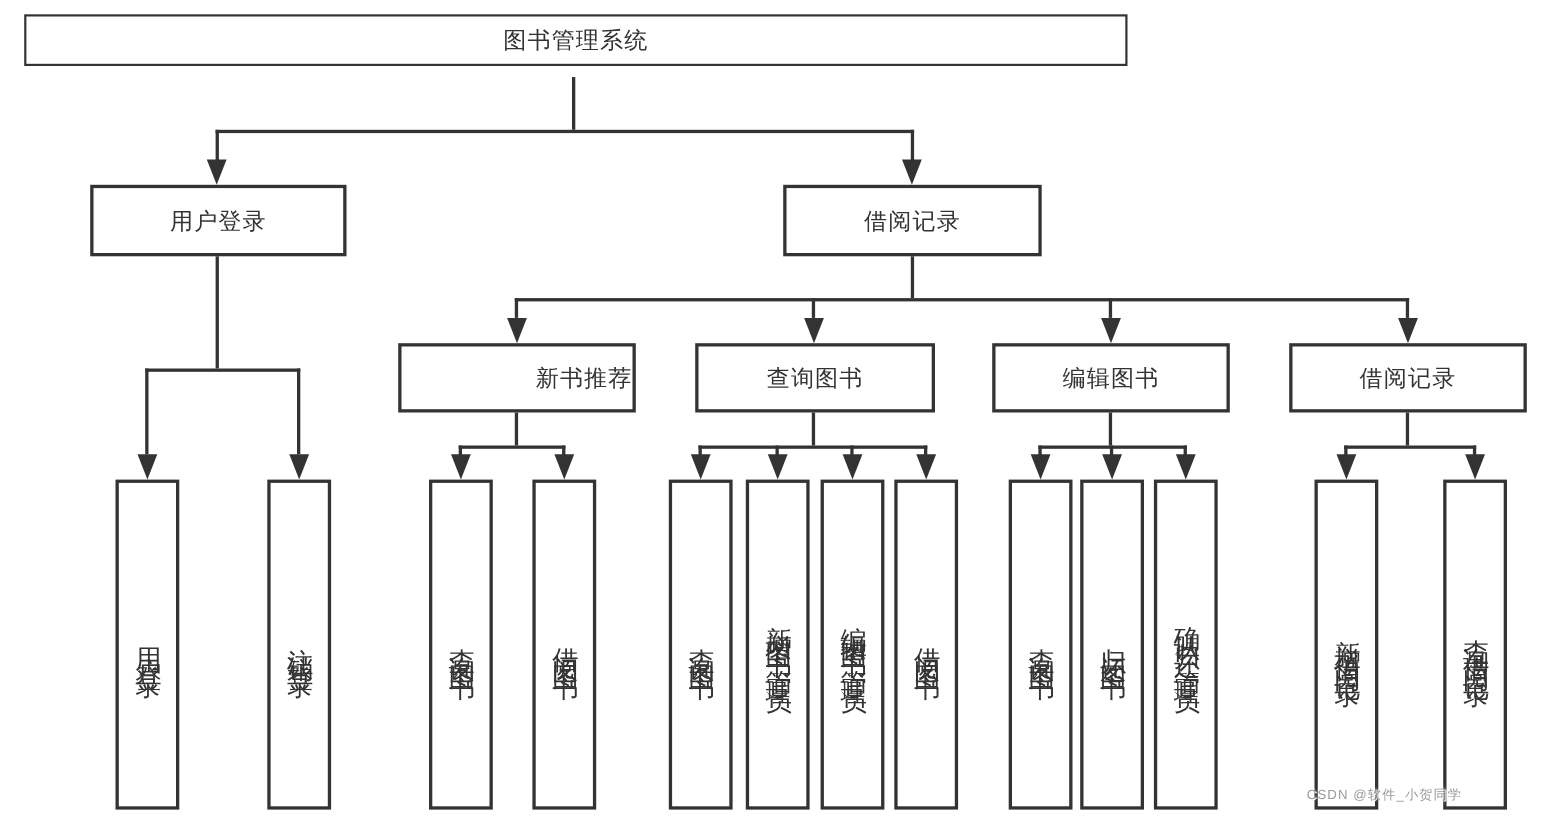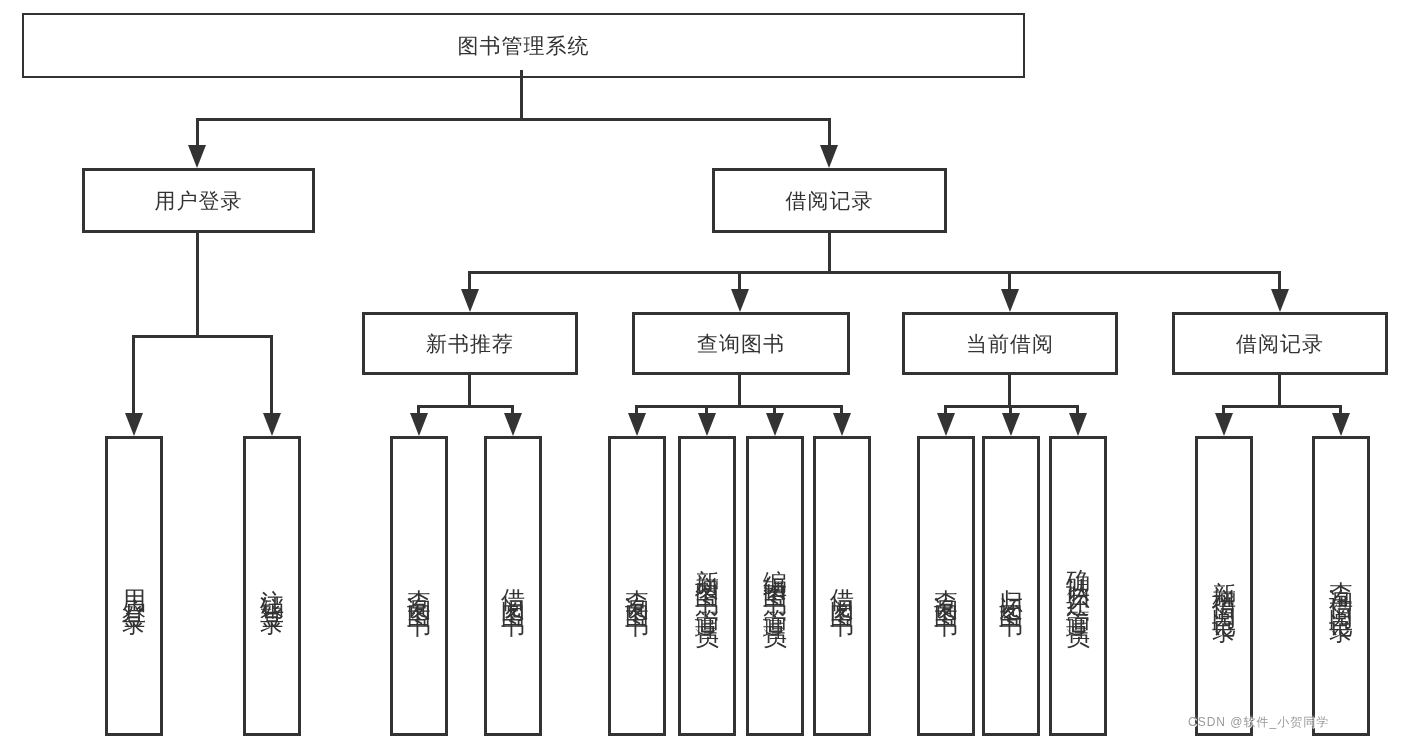--- a/index.html
+++ b/index.html
@@ -30,39 +30,39 @@
     position:absolute;left:1188px;top:714px;z-index:5;
     font-size:12px;letter-spacing:1px;white-space:nowrap;
     color:var(--wm,#9a9a9a);text-shadow:0 0 3px #ffffff,1px 1px 0 #ffffff;
   }
 </style>
 </head>
 <body>
 
 <div class="canvas" style="--line: #333333; --text: #333333; --wm: #9a9a9a; background: rgb(255, 255, 255);">
 
-  <div class="box root-box" style="left:22px;top:13px;width:1003px;height:65px;">
+  <div class="box root-box" style="left:22px;top:13px;width:1003px;height:47px;">
     <span class="hlabel">图书管理系统</span>
   </div>
 
   <div class="box" style="left:82px;top:168px;width:233px;height:65px;">
     <span class="hlabel">用户登录</span>
   </div>
   <div class="box" style="left:712px;top:168px;width:235px;height:65px;">
     <span class="hlabel">借阅记录</span>
   </div>
 
-  <div class="box" style="left:362px;top:312px;width:216px;height:63px;">
+  <div class="box" style="left:362px;top:312px;width:216px;height:63px;justify-content:flex-end;">
     <span class="hlabel">新书推荐</span>
   </div>
   <div class="box" style="left:632px;top:312px;width:218px;height:63px;">
     <span class="hlabel">查询图书</span>
   </div>
   <div class="box" style="left:902px;top:312px;width:216px;height:63px;">
-    <span class="hlabel">当前借阅</span>
+    <span class="hlabel">编辑图书</span>
   </div>
   <div class="box" style="left:1172px;top:312px;width:216px;height:63px;">
     <span class="hlabel">借阅记录</span>
   </div>
 
   <div class="box" style="left:105px;top:436px;width:58px;height:300px;">
     <span class="vlabel">用户登录</span>
   </div>
   <div class="box" style="left:243px;top:436px;width:58px;height:300px;">
     <span class="vlabel">注销登录</span>

